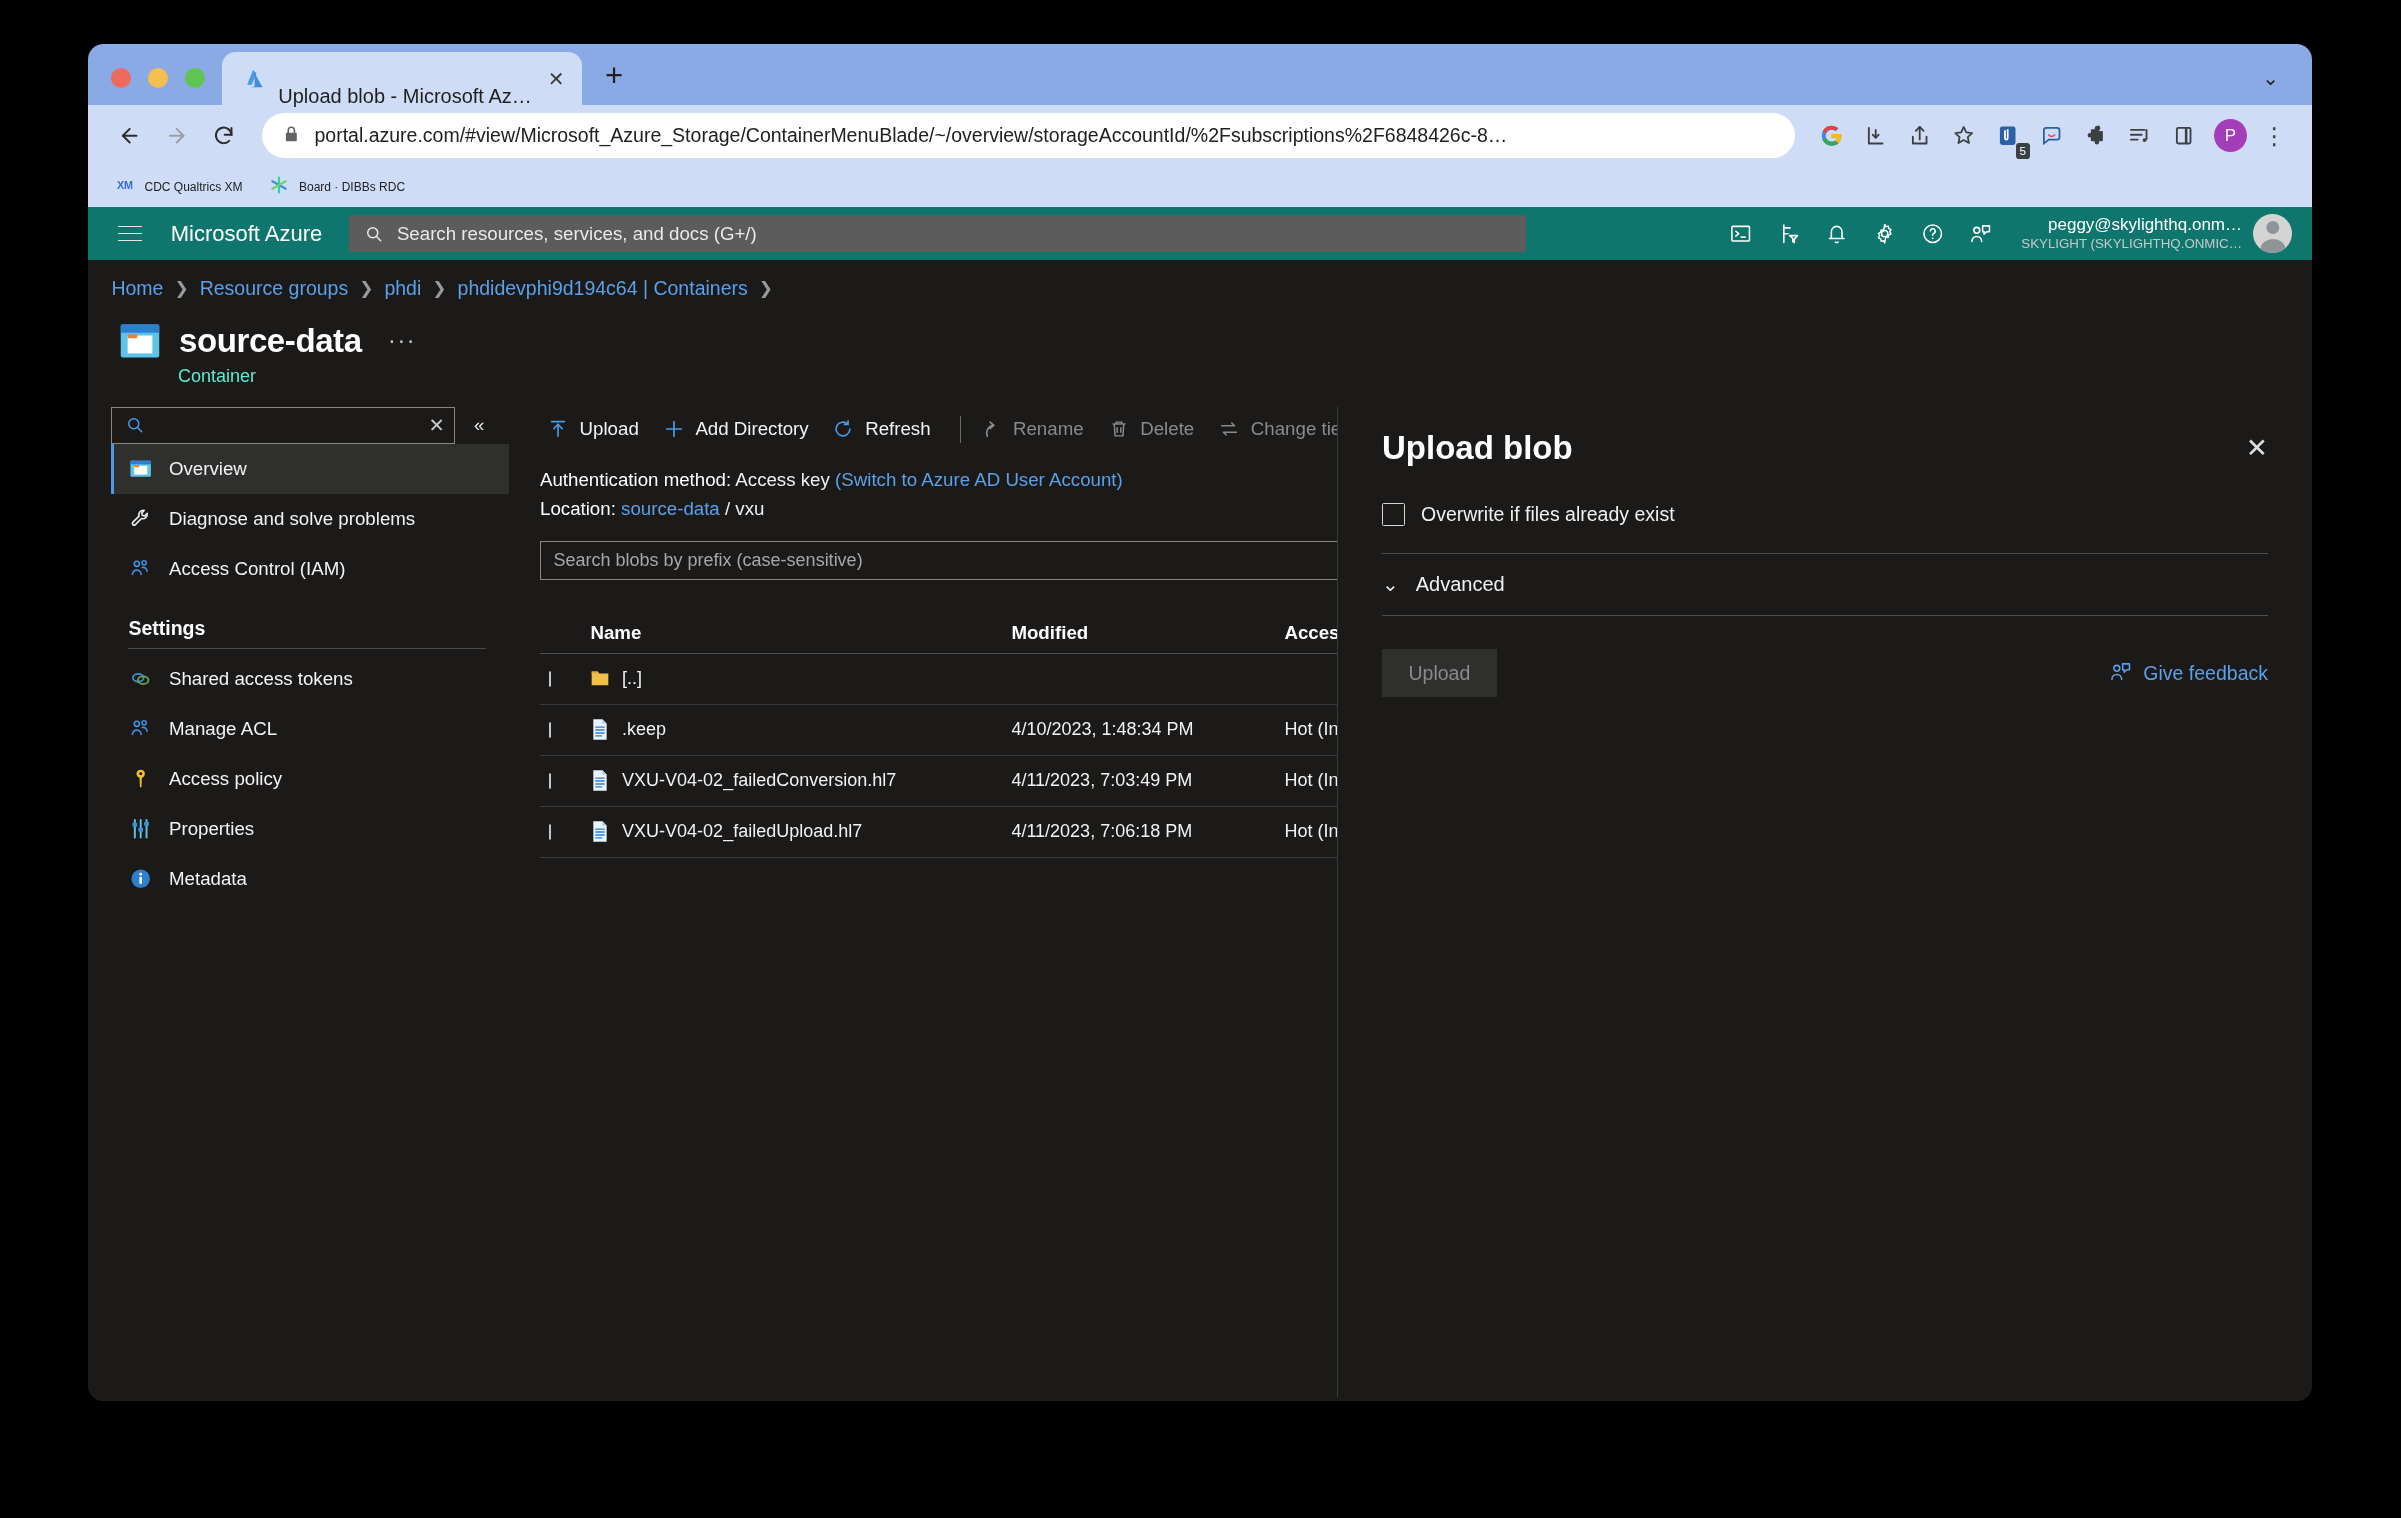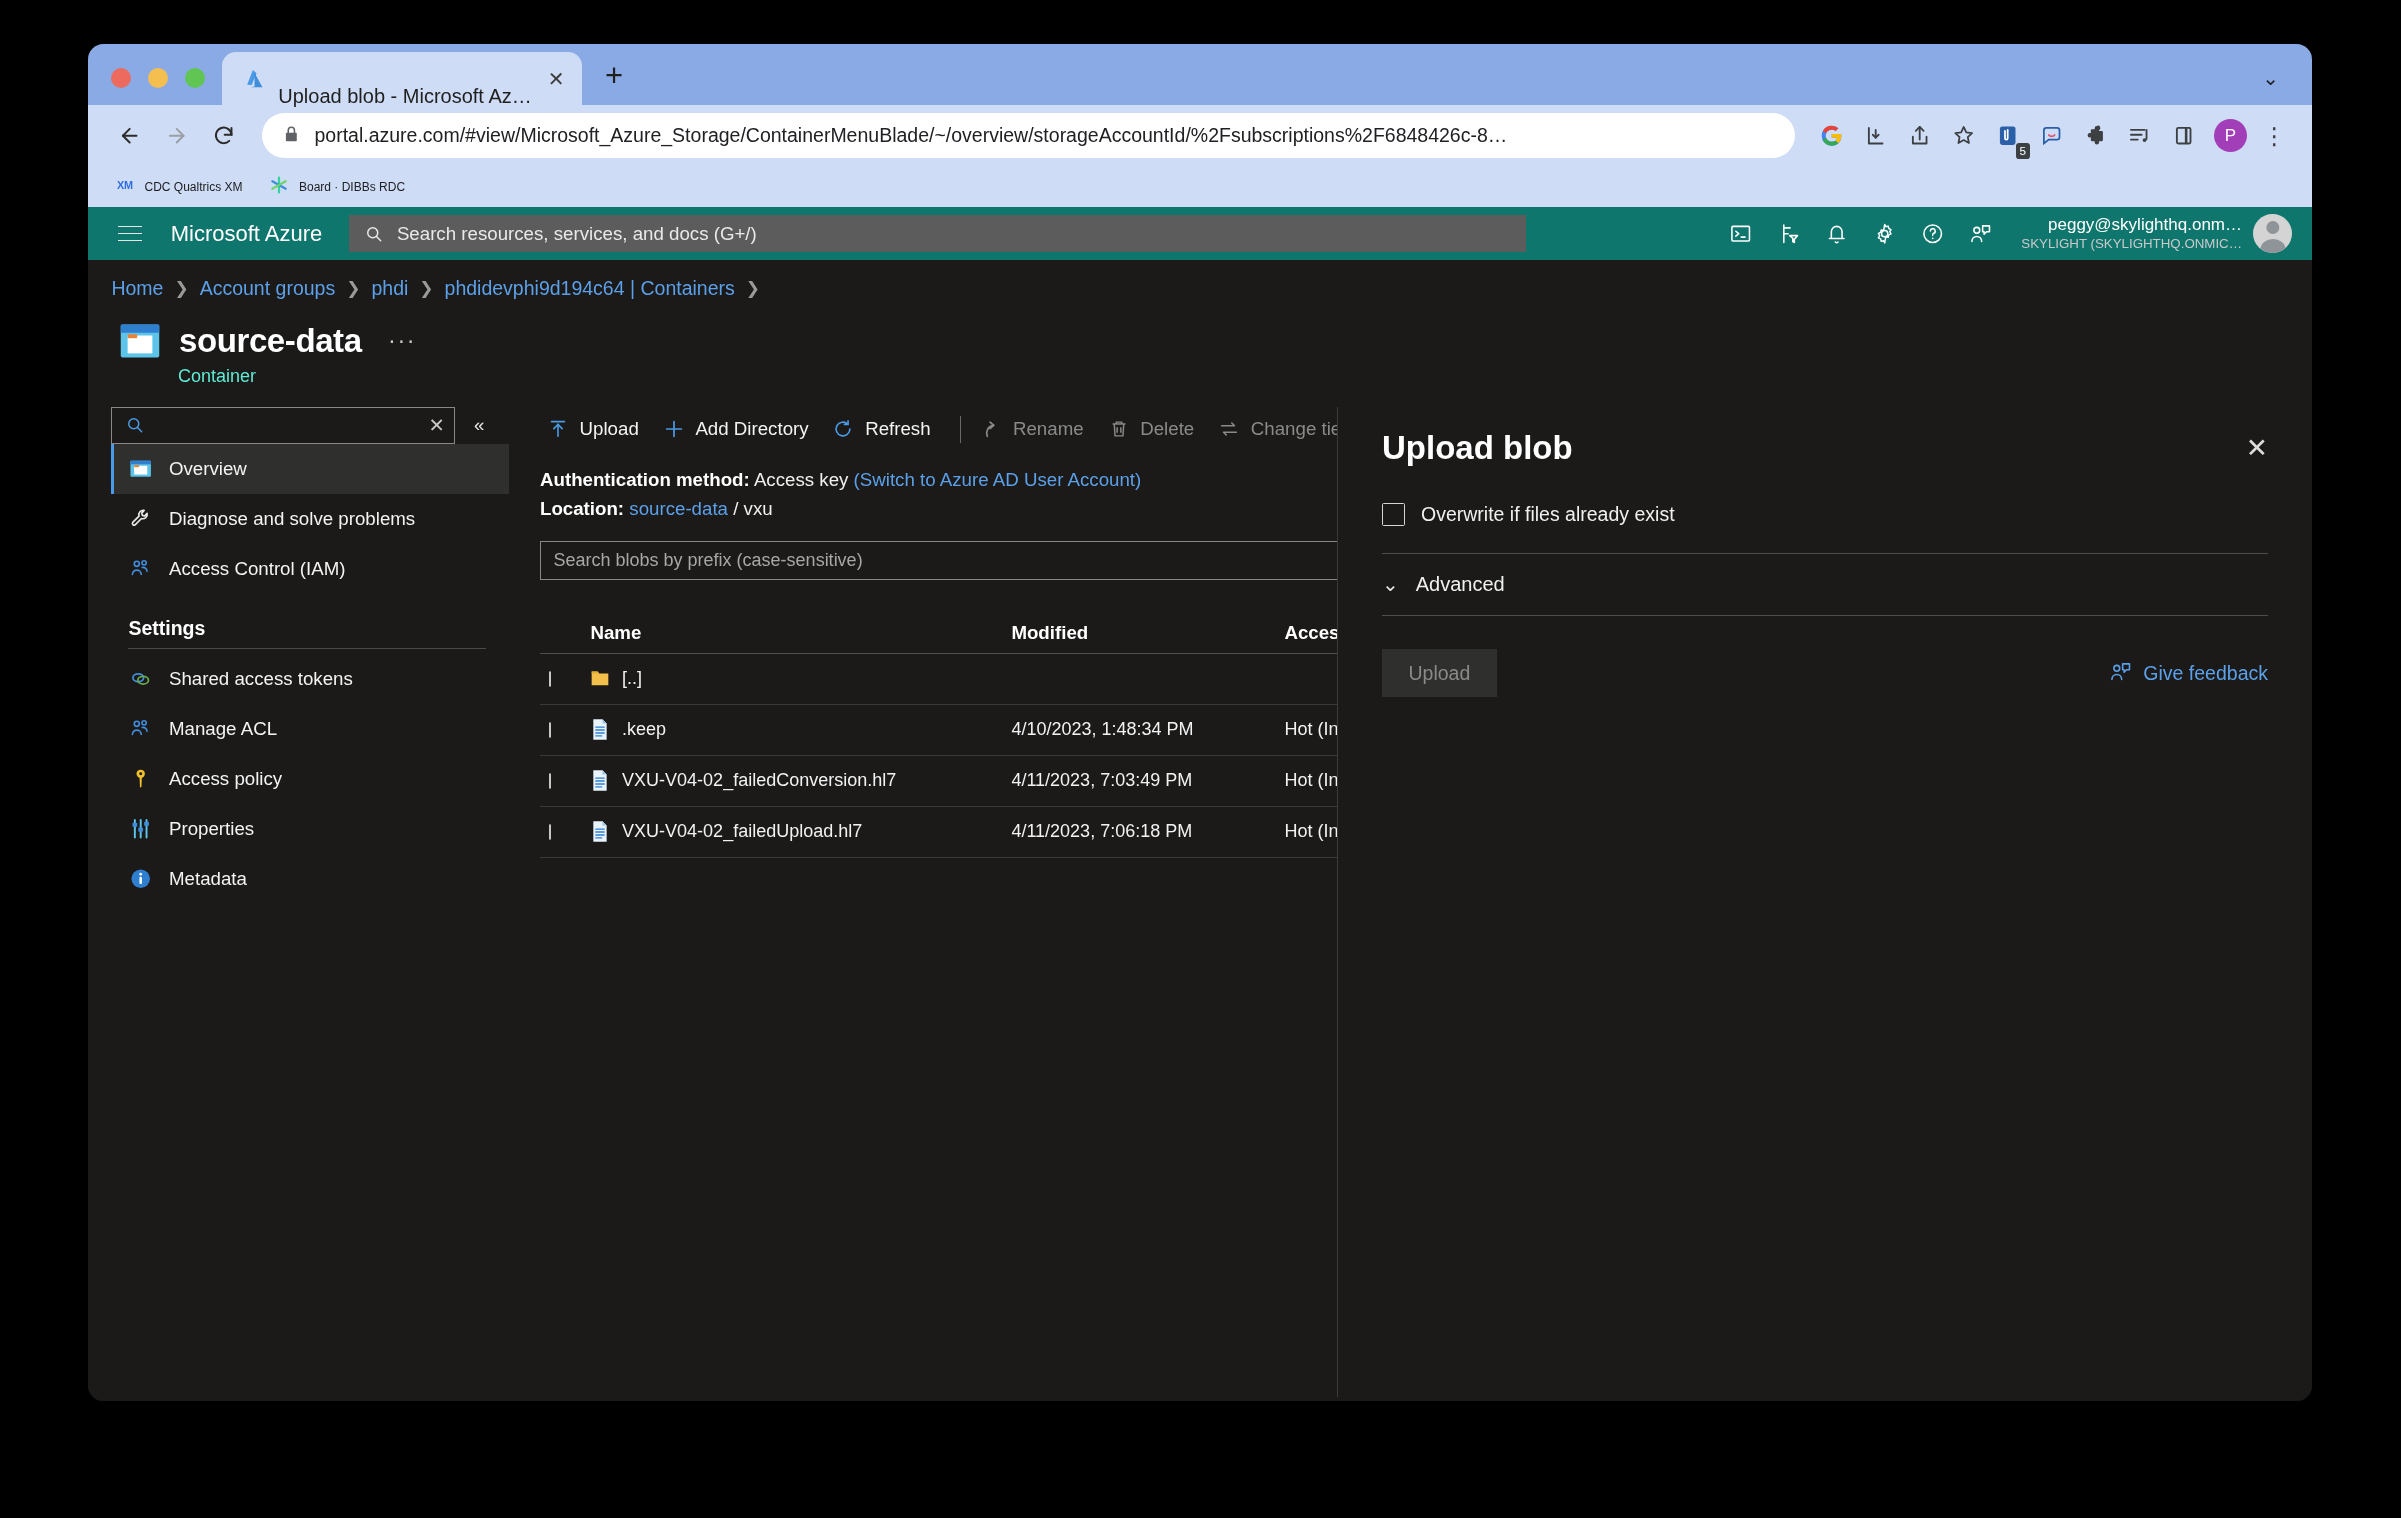--- a/index.html
+++ b/index.html
@@ -196,21 +196,21 @@
     display: flex; align-items: center; gap: 10px;
     padding: 0 17px 0 6.2px; height: 45px; cursor: pointer; white-space: nowrap;
   }
   .cmd-label { font-size: 18.7px; color: #f3f3f3; }
   .cmd.disabled { cursor: default; }
   .cmd.disabled .cmd-label { color: #8a8a8a; }
   .cmd-sep { width: 0.8px; height: 26.5px; background: #6a6a6a; margin: 0 12.5px; }
   .cmd-icon { width: 23.4px; height: 23.4px; display: flex; align-items: center; justify-content: center; flex: none; }
 
   #auth-info { margin-top: 14px; font-size: 18.7px; line-height: 1.55; }
-  .auth-label { color: #fff; font-weight: 700; }
+  .auth-label { color: #fff; font-weight: 400; }
   .auth-value { color: #f0f0f0; }
   .auth-link { color: #5ba0e8; cursor: pointer; }
 
   #blob-search {
     margin-top: 17px; height: 39px; width: 904px;
     border: 0.8px solid #8a8886; background: #1b1a19;
     display: flex; align-items: center; padding: 0 12.5px; cursor: text;
   }
   #blob-search-placeholder { font-size: 18px; color: #a7a7a7; }
 
@@ -486,21 +486,21 @@
           <div id="account-email">peggy@skylighthq.onm…</div>
           <div id="account-tenant">SKYLIGHT (SKYLIGHTHQ.ONMIC…</div>
         </div>
         <div id="account-avatar"></div>
       </div>
     </div>
 
     <div id="breadcrumb">
       <span class="crumb">Home</span>
       <span class="crumb-sep">❯</span>
-      <span class="crumb">Account groups</span>
+      <span class="crumb">Resource groups</span>
       <span class="crumb-sep">❯</span>
       <span class="crumb">phdi</span>
       <span class="crumb-sep">❯</span>
       <span class="crumb">phdidevphi9d194c64 | Containers</span>
       <span class="crumb-sep">❯</span>
     </div>
 
     <div id="page-title-row">
       <span id="container-icon">
         <svg viewBox="0 0 32 32">

